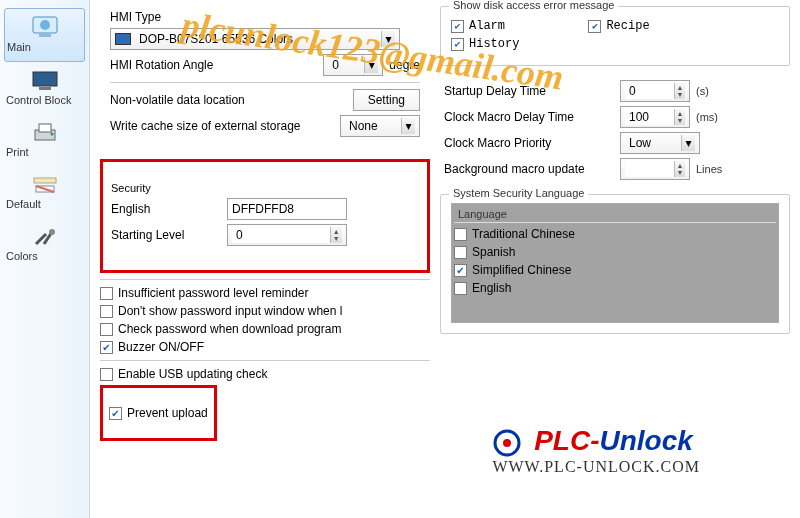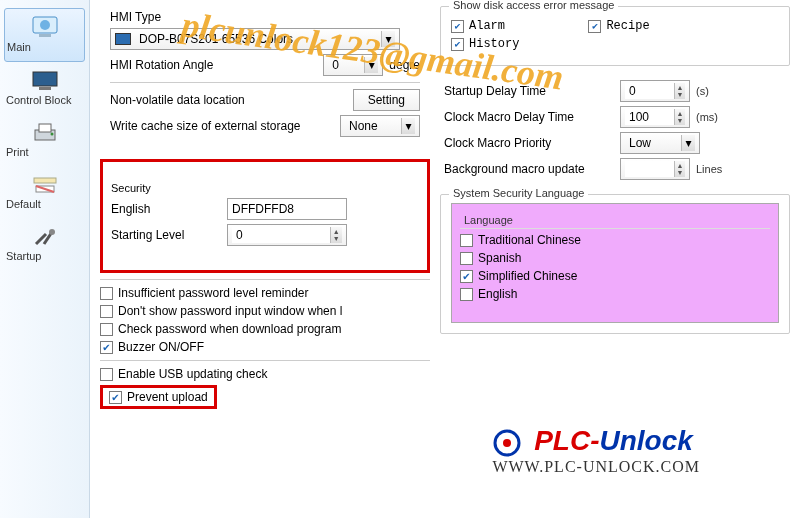--- a/index.html
+++ b/index.html
@@ -81,26 +81,26 @@
   .txt { background:#fff; width: 120px; }
   .btn { padding: 2px 14px; cursor:pointer; }
   .chk { display:flex; align-items:center; gap:5px; margin:4px 0; font-size:12px;}
   .chkbox {
     width:13px; height:13px; border:1px solid #7a7a7a; background:#fff;
     display:inline-flex; align-items:center; justify-content:center;
     font-size:10px; color:#1a63b5;
   }
   .chkbox.checked::after { content:"✔"; }
   .listbox {
-    border:1px solid #aaa; background:#f0abfc; padding:8px;
+    border:1px solid #aaa; background:#a3a3a3; padding:2px;
     height: 120px; overflow:hidden;
   }
   .listhead { font-size:11px; padding:2px 4px; color:#333; border-bottom:1px solid #ddd;}
   .hl-red { border:3px solid #d80000; padding:20px 8px; margin:4px 0;}
-  .hl-red2 { border:3px solid #d80000; padding:2px 6px; display:inline-flex; align-items:center; gap:5px;}
+  .hl-red2 { border:3px solid #d80000; padding:18px 6px; display:inline-flex; align-items:center; gap:5px;}
   hr.sep { border:none; border-top:1px solid #ccc; margin:6px 0;}
   .watermark1 {
     position:absolute; left:180px; top:30px;
     font-size:36px; font-style:italic; font-weight:bold;
     color:#f0a826; opacity:0.9; transform:rotate(8deg);
     font-family: "Comic Sans MS", cursive;
     pointer-events:none; white-space:nowrap;
   }
   .wm-logo {
     position:absolute; right:100px; bottom:42px;
@@ -149,21 +149,21 @@
           <line x1="4" y1="12" x2="22" y2="18" stroke="#d66" stroke-width="2"></line>
         </svg>
       <span>Default</span>
     </div>
     <div class="side-item">
       <svg width="26" height="22">
           <path d="M4 18 L14 8" stroke="#555" stroke-width="3"></path>
           <path d="M12 18 L20 6" stroke="#555" stroke-width="3"></path>
           <circle cx="20" cy="6" r="3" fill="#888"></circle>
         </svg>
-      <span>Startup</span>
+      <span>Colors</span>
     </div>
   </div>
 
   <div class="main">
 
     <div class="col" style="flex:0 0 330px;">
       <div class="group" style="border:none; padding-top:0;">
         <div class="row">
           <span class="lbl">HMI Type</span>
         </div>

